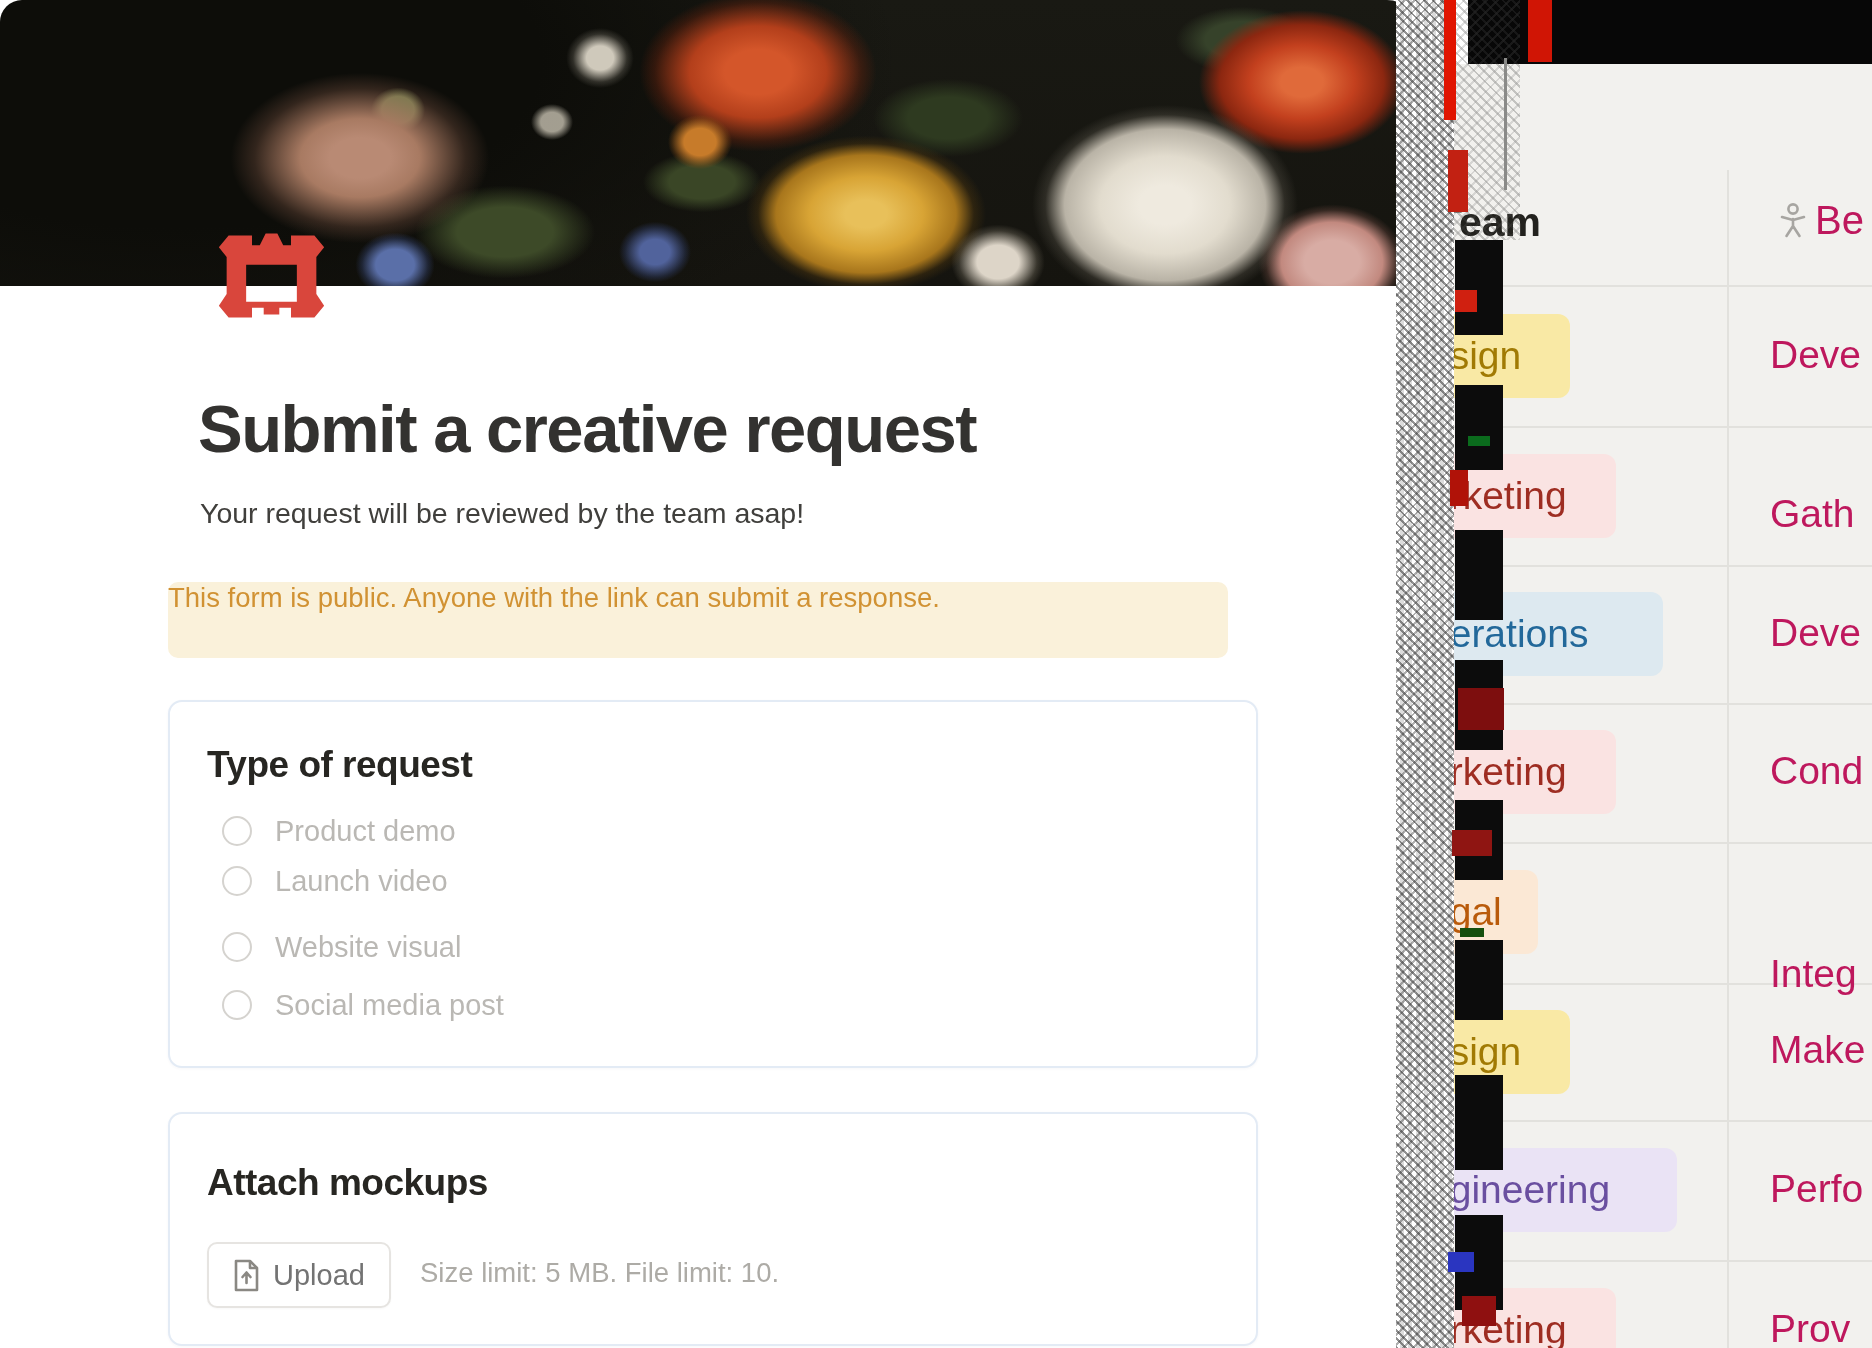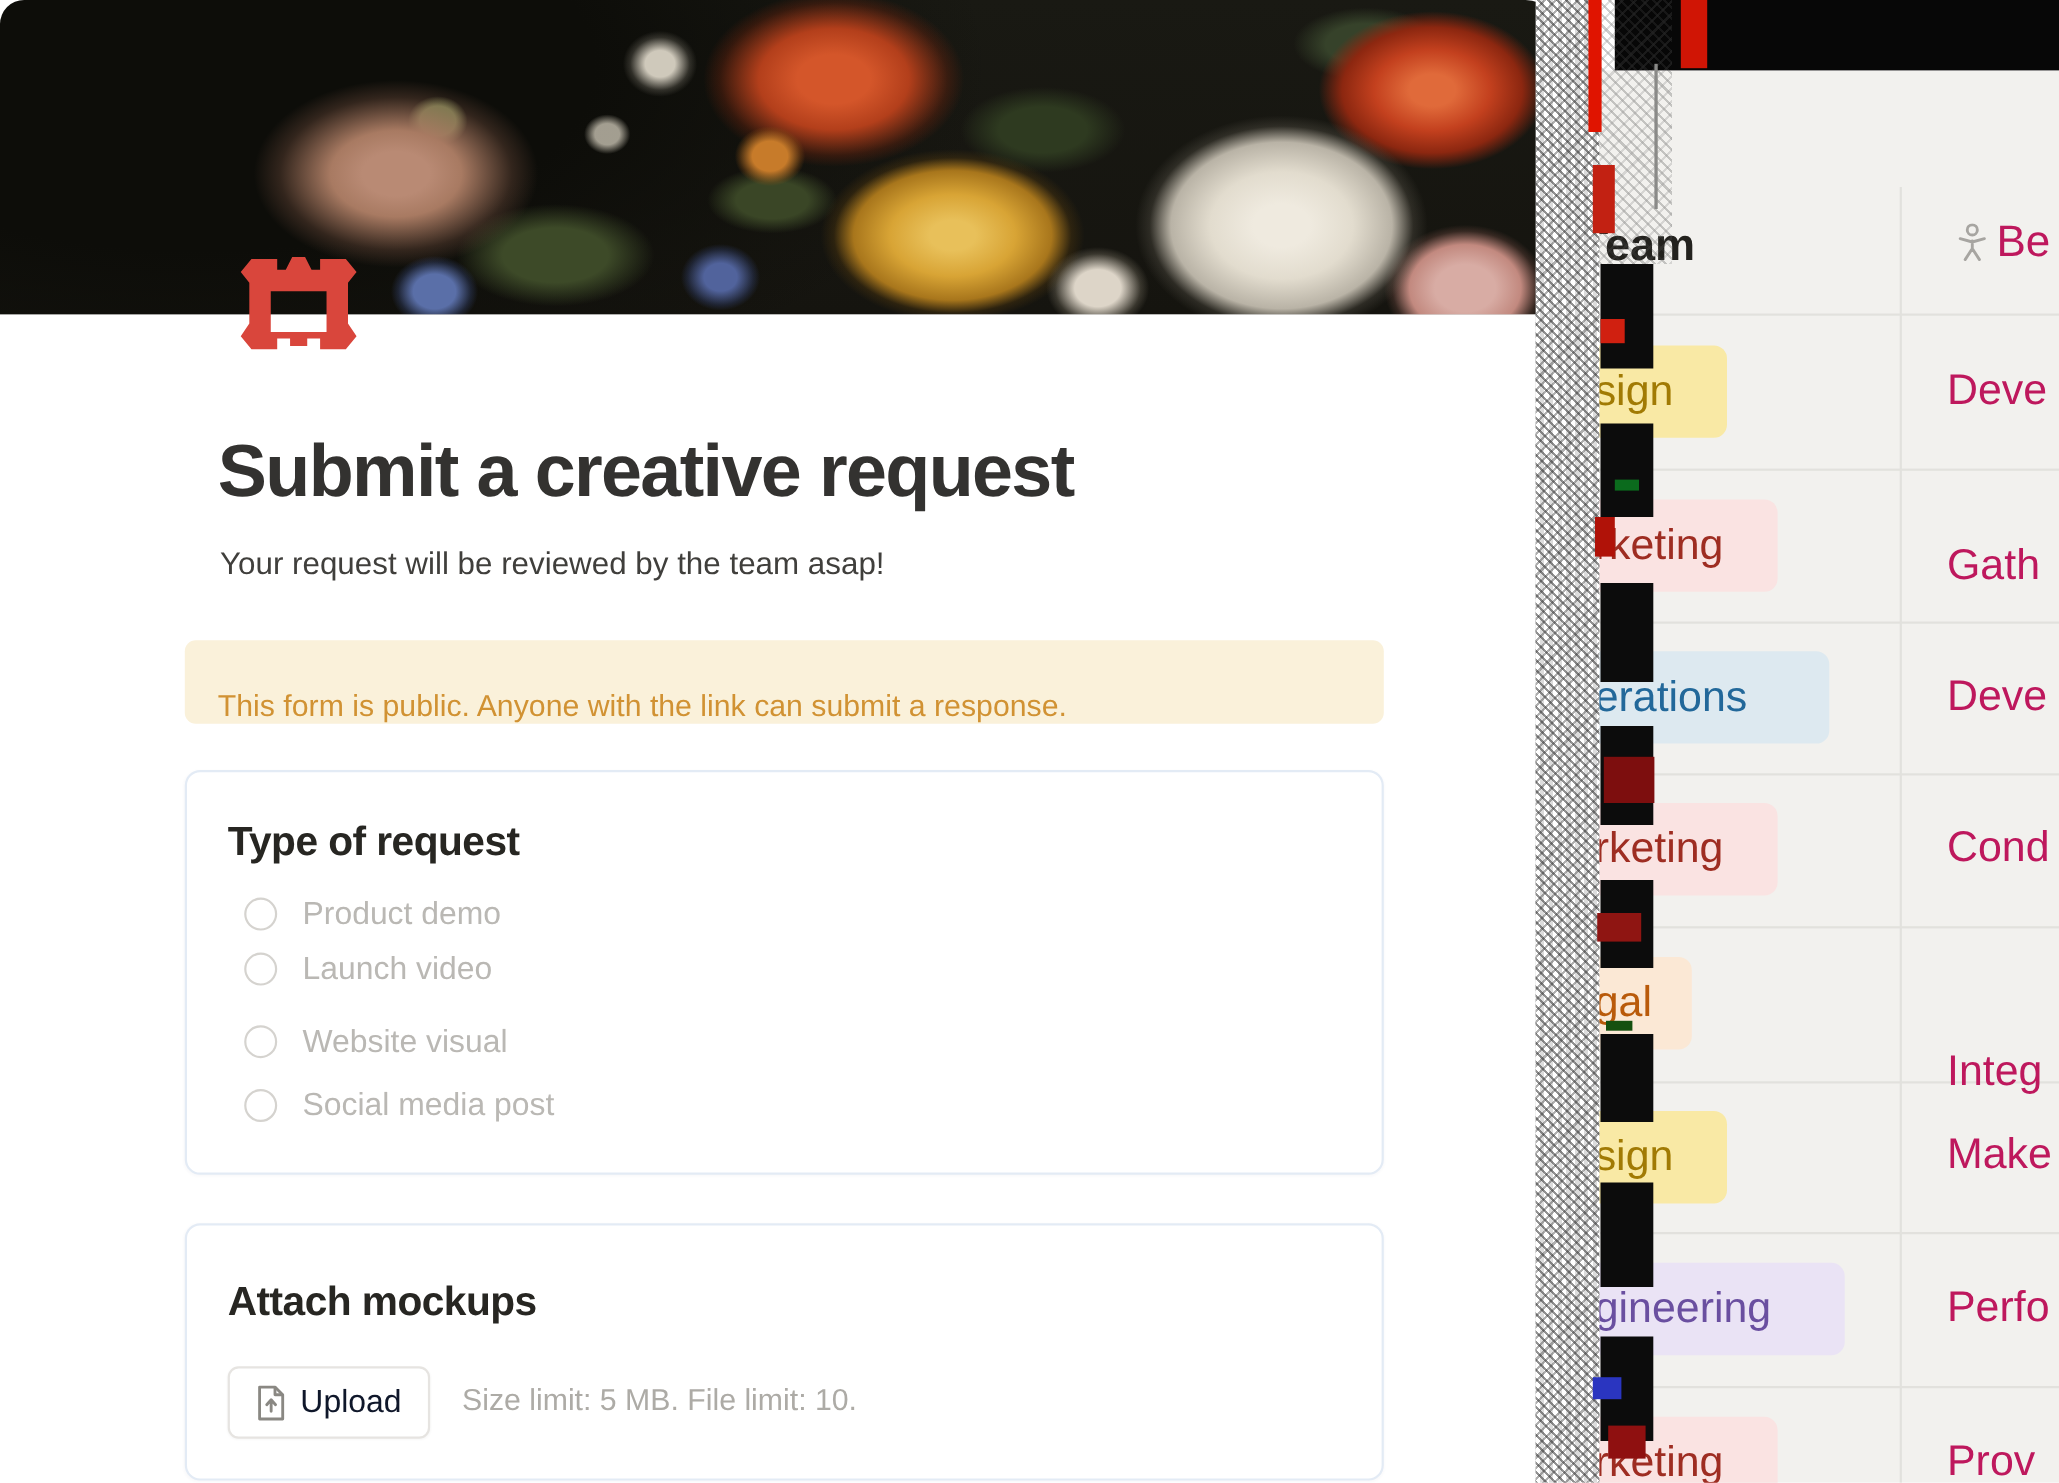--- a/index.html
+++ b/index.html
@@ -34,21 +34,21 @@
       radial-gradient(900px 420px at 180px 60px, #0d0d09 0 40%, transparent 80%),
       linear-gradient(#191913,#15140f);
   }
   .logo{left:213px;top:223px;width:117px;height:105px;z-index:5;}
 
   
   .title{left:198px;top:390px;font-size:67px;font-weight:800;color:#333230;letter-spacing:-1.5px;z-index:3;}
   .subtitle{left:200px;top:497px;font-size:28.5px;color:#403f3c;z-index:3;}
   .notice{
     left:168px;top:582px;width:1060px;height:76px;border-radius:10px;z-index:3;
-    display:flex;align-items:flex-end;padding-left:30px;
+    display:flex;align-items:flex-start;
     font-size:27.5px;font-weight:500;
   }
 
   
   .card{
     background:#fff;border:2px solid #e3ebf5;border-radius:14px;z-index:3;
     box-shadow:0 1px 3px rgba(40,60,100,.04);
   }
   .card1{left:168px;top:700px;width:1086px;height:364px;}
   .card2{left:168px;top:1112px;width:1086px;height:230px;}
@@ -57,21 +57,21 @@
   .card2 .card-h{top:48px;}
   .opt{position:absolute;left:52px;height:34px;display:flex;align-items:center;gap:23px;}
   .radio{width:30px;height:30px;border:2.5px solid #d5d3cf;border-radius:50%;background:#fff;box-sizing:border-box;}
   .opt-label{font-size:29px;color:#bab8b4;}
   .upload-btn{
     position:absolute;left:37px;top:128px;width:180px;height:62px;
     border:2px solid #e6e4e1;border-radius:10px;background:#fff;
     display:flex;align-items:center;justify-content:center;gap:13px;
     box-shadow:0 1px 2px rgba(0,0,0,.03);
   }
-  .upload-label{font-size:29px;font-weight:500;color:#0f172a;}
+  .upload-label{font-size:29px;font-weight:500;color:#737373;}
   .upload-hint{position:absolute;left:250px;top:130px;height:58px;display:flex;align-items:center;font-size:27.5px;color:#adaba6;}
 
   
   .panel{left:1448px;top:64px;width:424px;height:1284px;background:#f2f1ee;z-index:2;}
   .blackbar{left:1468px;top:0;width:404px;height:64px;background:#070707;z-index:4;}
   .v-divider{left:1727px;top:170px;width:2px;height:1178px;background:#e2e1dd;z-index:6;}
   .h-line{left:1452px;width:420px;height:2px;background:#e2e1dd;z-index:6;}
   .team-header{left:1437px;top:199px;font-size:41px;font-weight:700;color:#23221e;z-index:7;}
   .assignee-header{left:1780px;top:198px;display:flex;align-items:center;gap:9px;z-index:7;}
   .assignee-label{font-size:40px;color:#be185d;white-space:nowrap;}

